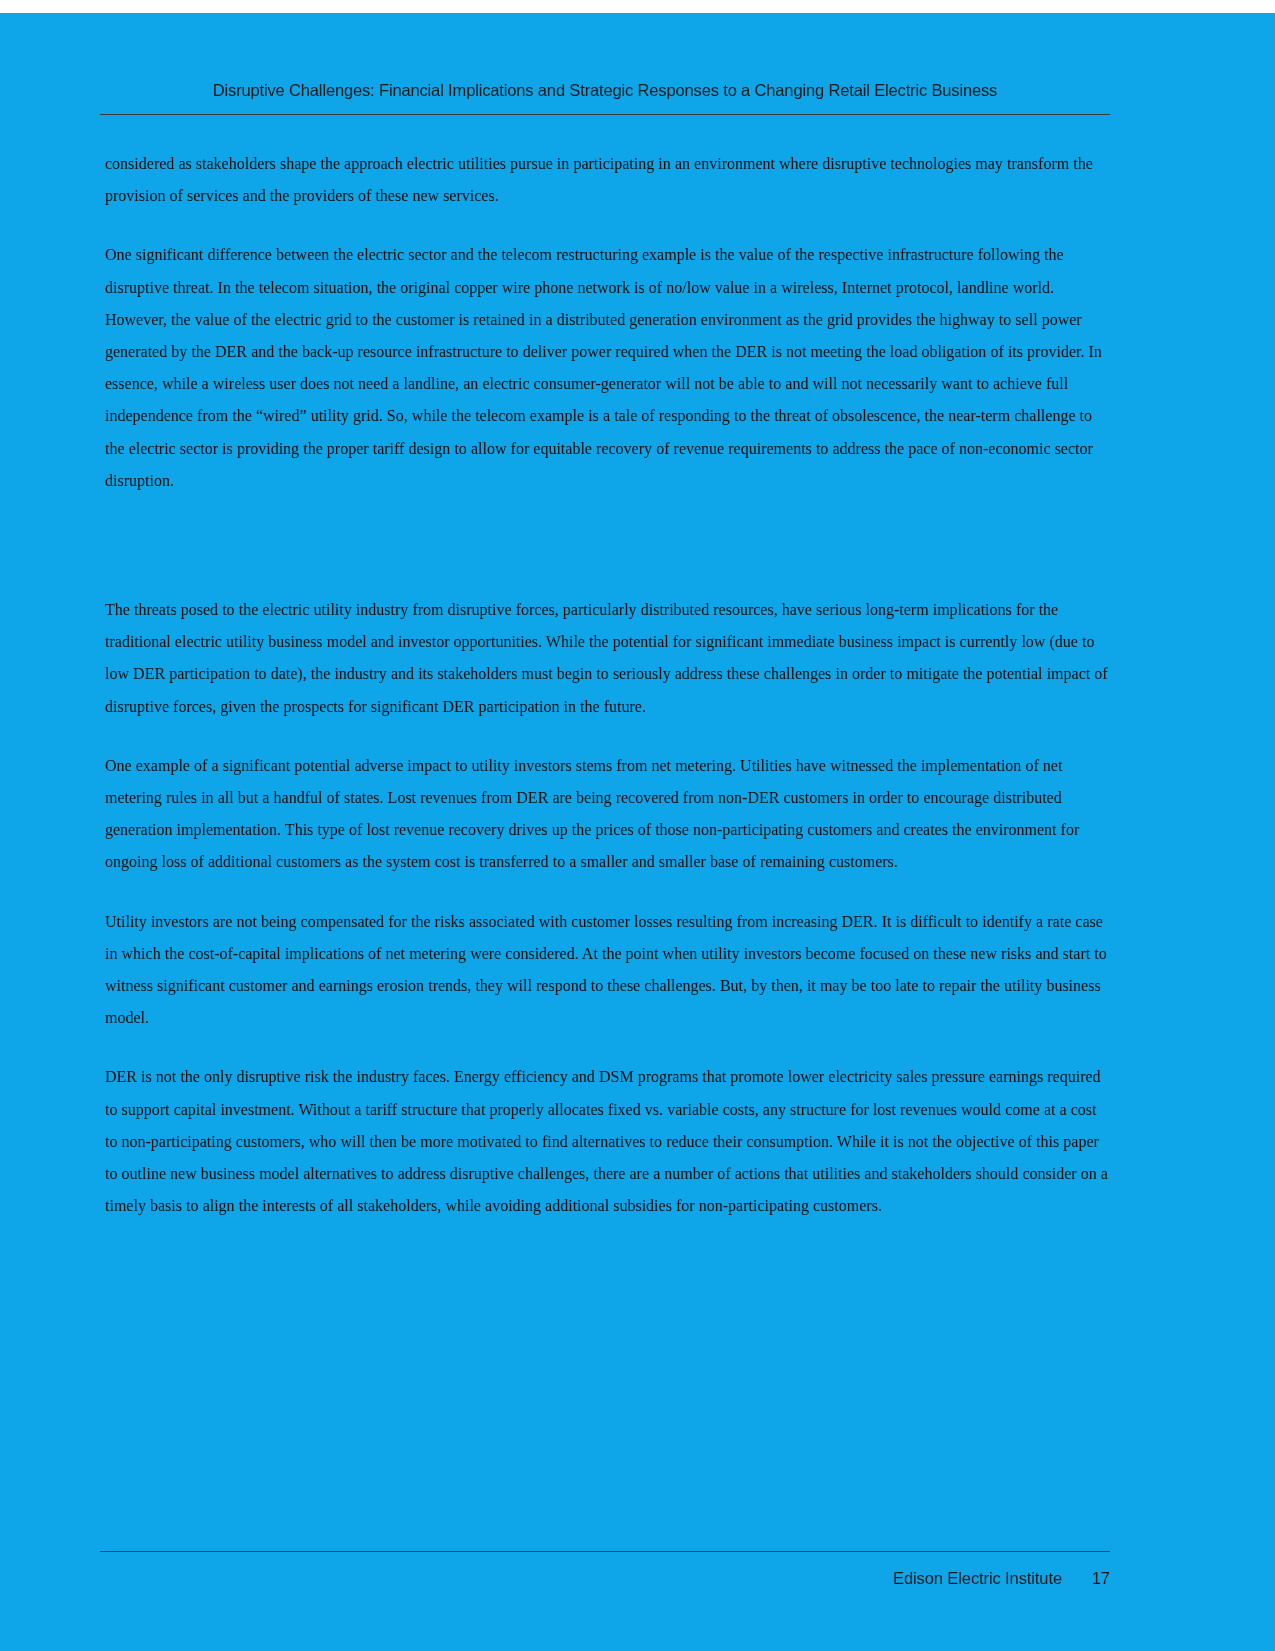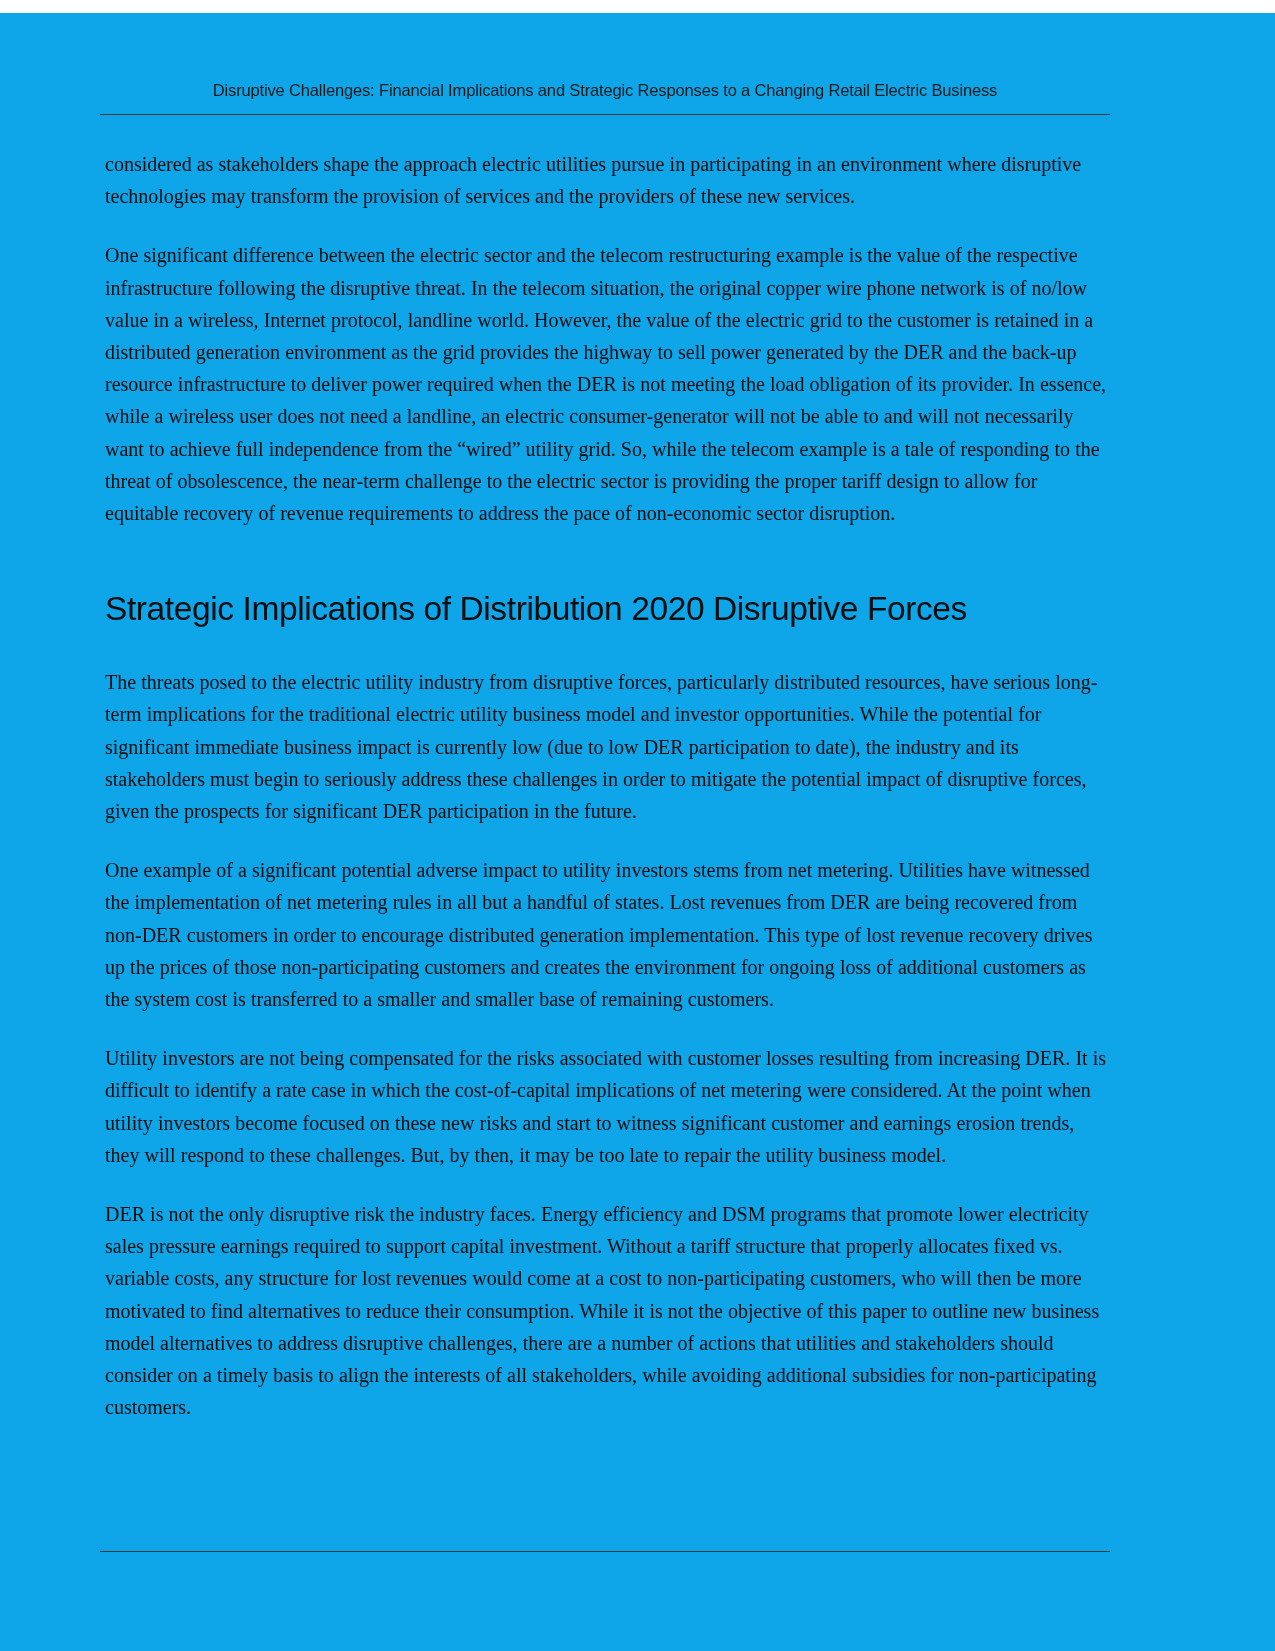--- a/index.html
+++ b/index.html
@@ -51,21 +51,21 @@
   .content {
     position: absolute;
     left: 105px;
     top: 135px;
     width: 1005px;
   }
 
   p.body-par {
     margin: 0 0 27px 0;
     font-family: "Liberation Serif", "DejaVu Serif", serif;
-    font-size: 20px;
+    font-size: 16px;
     line-height: 32.2px;
     color: #0d0d0d;
     text-align: left;
     word-spacing: 0.1px;
   }
   p.body-par:last-child { margin-bottom: 12px; }
 
   h2.section-heading {
     margin: 0;
     padding: 0;
@@ -119,30 +119,33 @@
   <div class="header-rule"></div>
 
   <div class="content">
 
     <p class="body-par">considered as stakeholders shape the approach electric utilities pursue in participating in an environment where disruptive technologies may transform the provision of services and the providers of these new services.</p>
 
     <p class="body-par">One significant difference between the electric sector and the telecom restructuring example is the value of the respective infrastructure following the disruptive threat. In the telecom situation, the original copper wire phone network is of no/low value in a wireless, Internet protocol, landline world. However, the value of the electric grid to the customer is retained in a distributed generation environment as the grid provides the highway to sell power generated by the DER and the back-up resource infrastructure to deliver power required when the DER is not meeting the load obligation of its provider. In essence, while a wireless user does not need a landline, an electric consumer-generator will not be able to and will not necessarily want to achieve full independence from the “wired” utility grid. So, while the telecom example is a tale of responding to the threat of obsolescence, the near-term challenge to the electric sector is providing the proper tariff design to allow for equitable recovery of revenue requirements to address the pace of non-economic sector disruption.</p>
 
     <div class="gap-before-heading"></div>
 
-    <h2 class="section-heading">Strategic Implications of Distribution 2020 Disruptive Forces</h2>
 
     <div class="gap-after-heading"></div>
 
     <p class="body-par">The threats posed to the electric utility industry from disruptive forces, particularly distributed resources, have serious long-term implications for the traditional electric utility business model and investor opportunities. While the potential for significant immediate business impact is currently low (due to low DER participation to date), the industry and its stakeholders must begin to seriously address these challenges in order to mitigate the potential impact of disruptive forces, given the prospects for significant DER participation in the future.</p>
 
     <p class="body-par">One example of a significant potential adverse impact to utility investors stems from net metering. Utilities have witnessed the implementation of net metering rules in all but a handful of states. Lost revenues from DER are being recovered from non-DER customers in order to encourage distributed generation implementation. This type of lost revenue recovery drives up the prices of those non-participating customers and creates the environment for ongoing loss of additional customers as the system cost is transferred to a smaller and smaller base of remaining customers.</p>
 
     <p class="body-par">Utility investors are not being compensated for the risks associated with customer losses resulting from increasing DER. It is difficult to identify a rate case in which the cost-of-capital implications of net metering were considered. At the point when utility investors become focused on these new risks and start to witness significant customer and earnings erosion trends, they will respond to these challenges. But, by then, it may be too late to repair the utility business model.</p>
 
     <p class="body-par">DER is not the only disruptive risk the industry faces. Energy efficiency and DSM programs that promote lower electricity sales pressure earnings required to support capital investment. Without a tariff structure that properly allocates fixed vs. variable costs, any structure for lost revenues would come at a cost to non-participating customers, who will then be more motivated to find alternatives to reduce their consumption. While it is not the objective of this paper to outline new business model alternatives to address disruptive challenges, there are a number of actions that utilities and stakeholders should consider on a timely basis to align the interests of all stakeholders, while avoiding additional subsidies for non-participating customers.</p>
 
   </div>
 
   <div class="footer-rule"></div>
 
+  <div class="footer">
+    <span class="footer-org">Edison Electric Institute</span>
+    <span class="footer-page">17</span>
+  </div>
 
 </div>
 
 </body></html>

